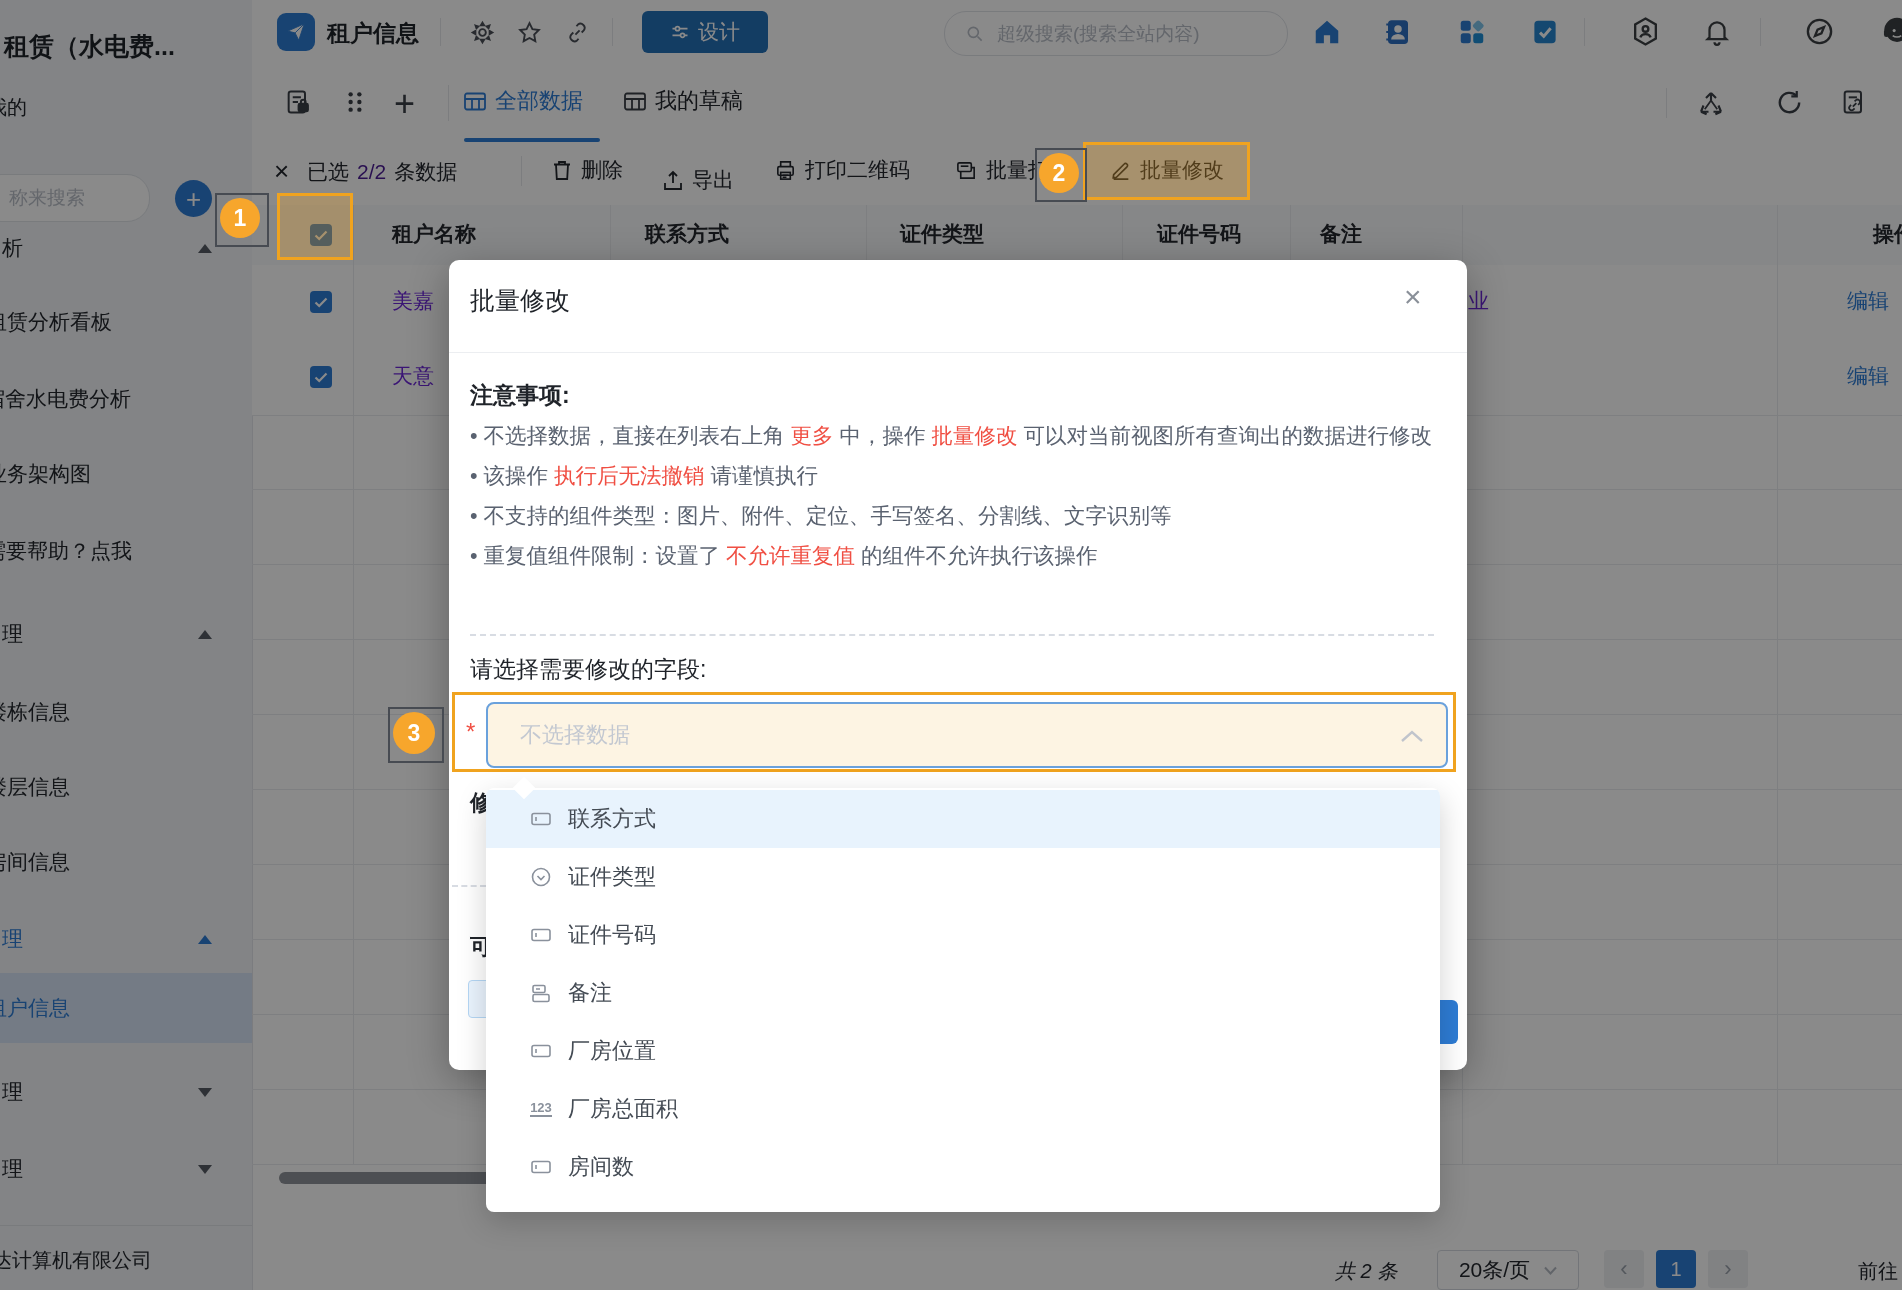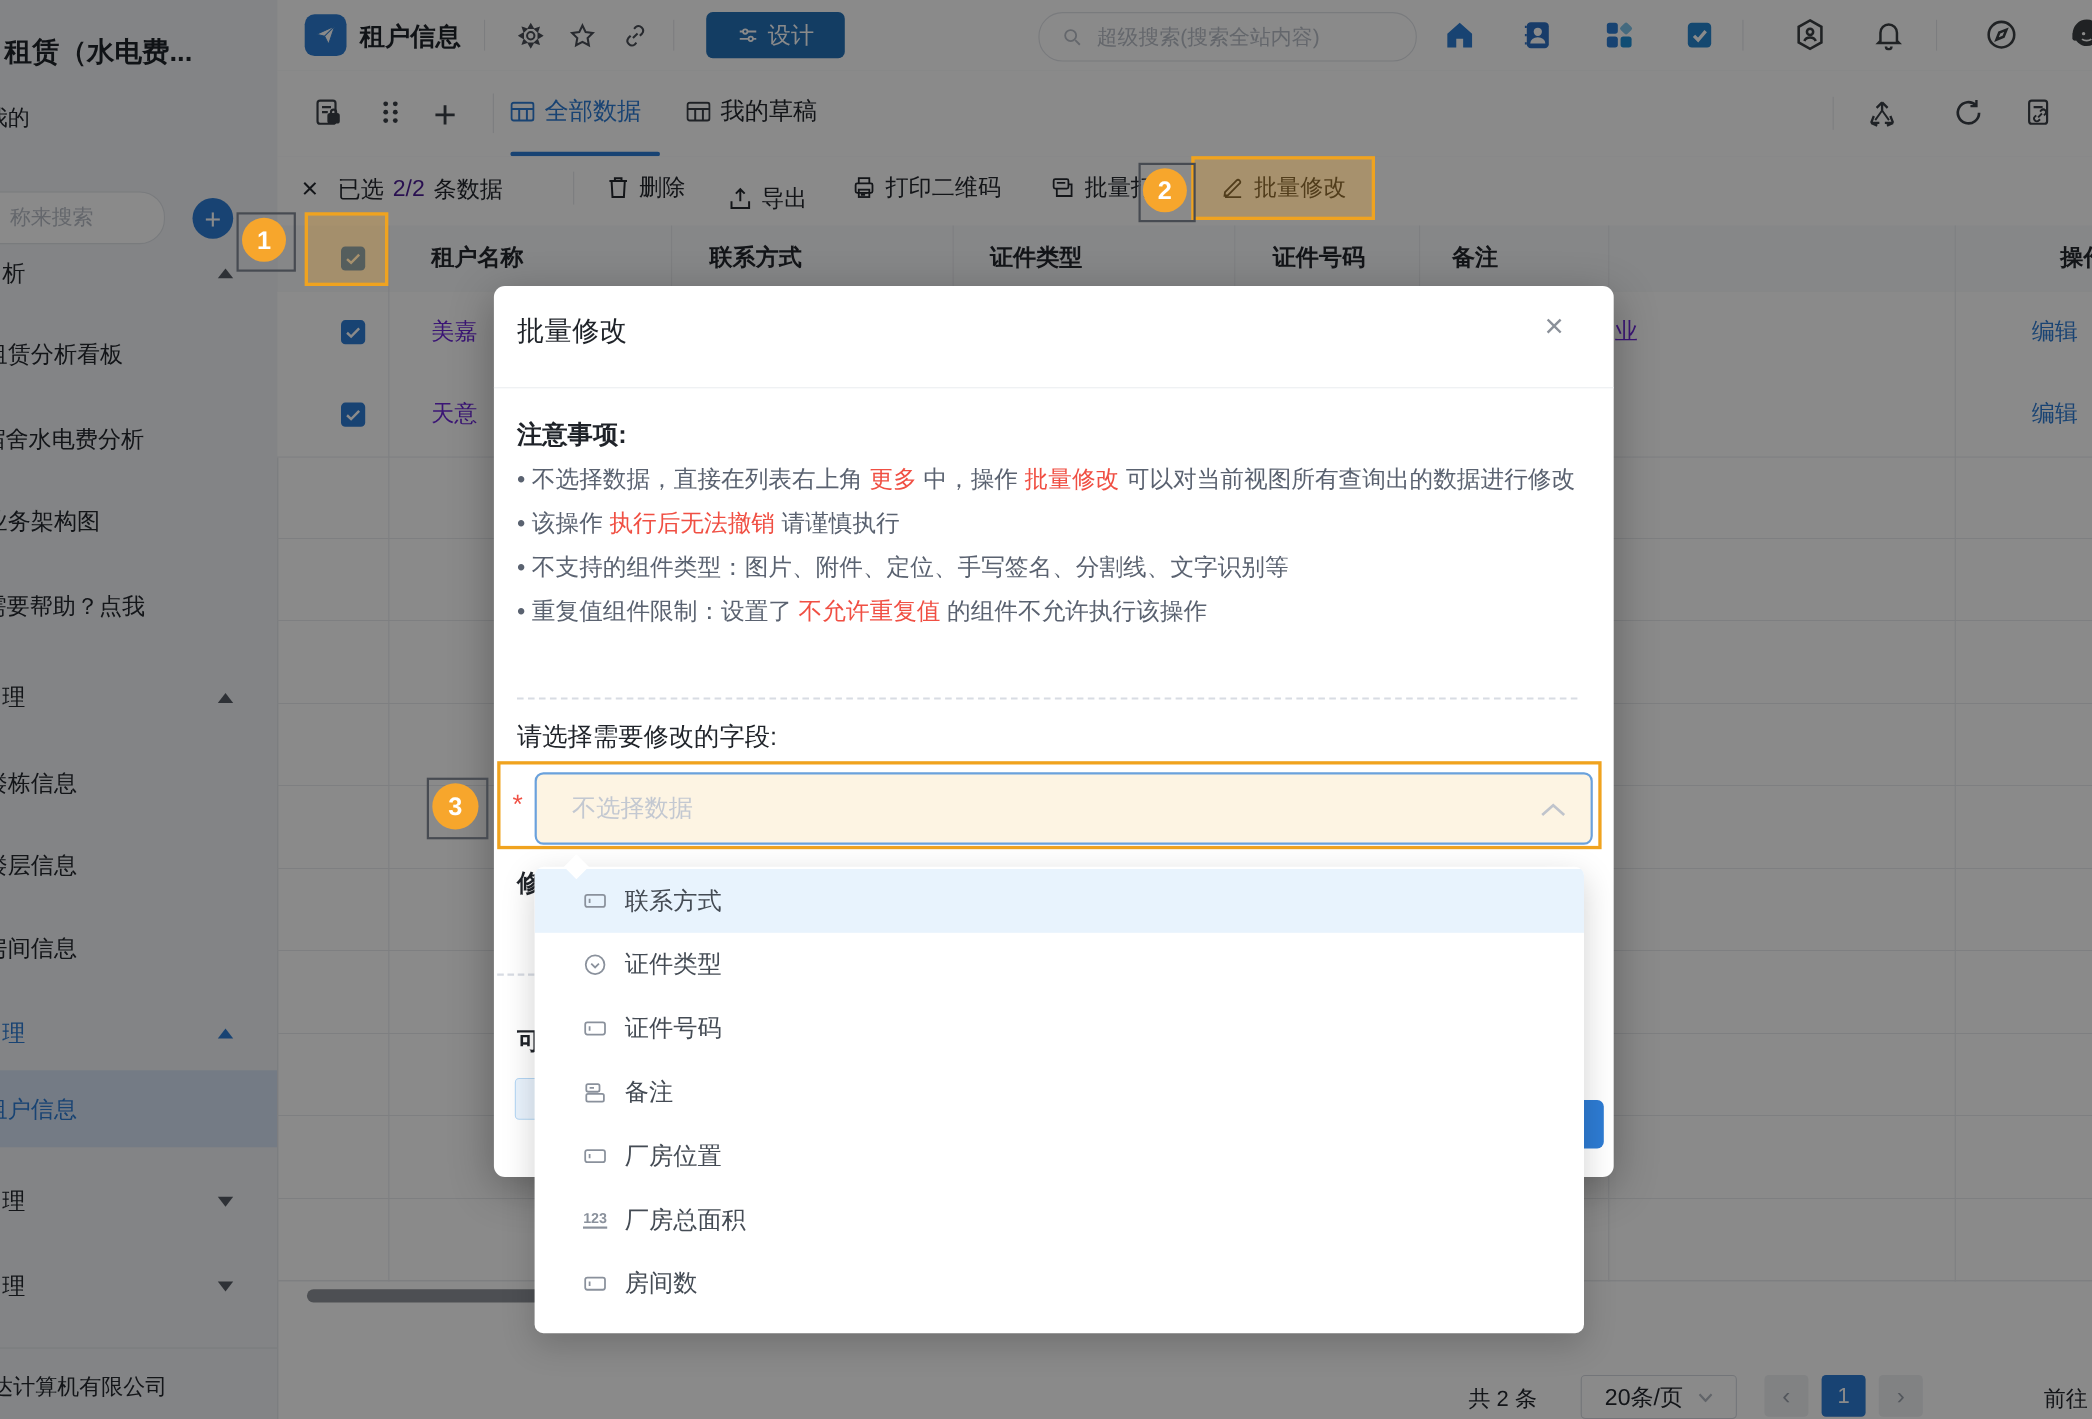--- a/index.html
+++ b/index.html
@@ -400,21 +400,21 @@
 <div class="abs emptyrows"></div>
 <div class="abs vline" style="left:353px;"></div>
 <div class="abs vline" style="left:610px;"></div>
 <div class="abs vline" style="left:866px;"></div>
 <div class="abs vline" style="left:1122px;"></div>
 <div class="abs vline" style="left:1290px;"></div>
 <div class="abs vline" style="left:1462px;"></div>
 <div class="abs vline" style="left:1777px;"></div>
 <div class="abs hscroll"></div>
 
-<div class="abs pag" style="left:1335px;top:1258px;">共 2 条</div>
+<div class="abs pag" style="left:1335px;top:1258px;font-style:italic;">共 2 条</div>
 <div class="abs pagbox" style="left:1437px;top:1250px;width:140px;gap:14px;">
   <span style="font-size:21px;">20条/页</span>
   <svg width="13" height="9" viewBox="0 0 13 9">
       <path d="M1 1.5 L6.5 7.5 L12 1.5" stroke="#b4bac2" stroke-width="2" fill="none"></path>
     </svg>
 </div>
 <div class="abs pagbtn" style="left:1604px;top:1250px;">
     <span>‹</span>
   </div>
 <div class="abs pagbtn pagcur" style="left:1656px;top:1250px;">1</div>

